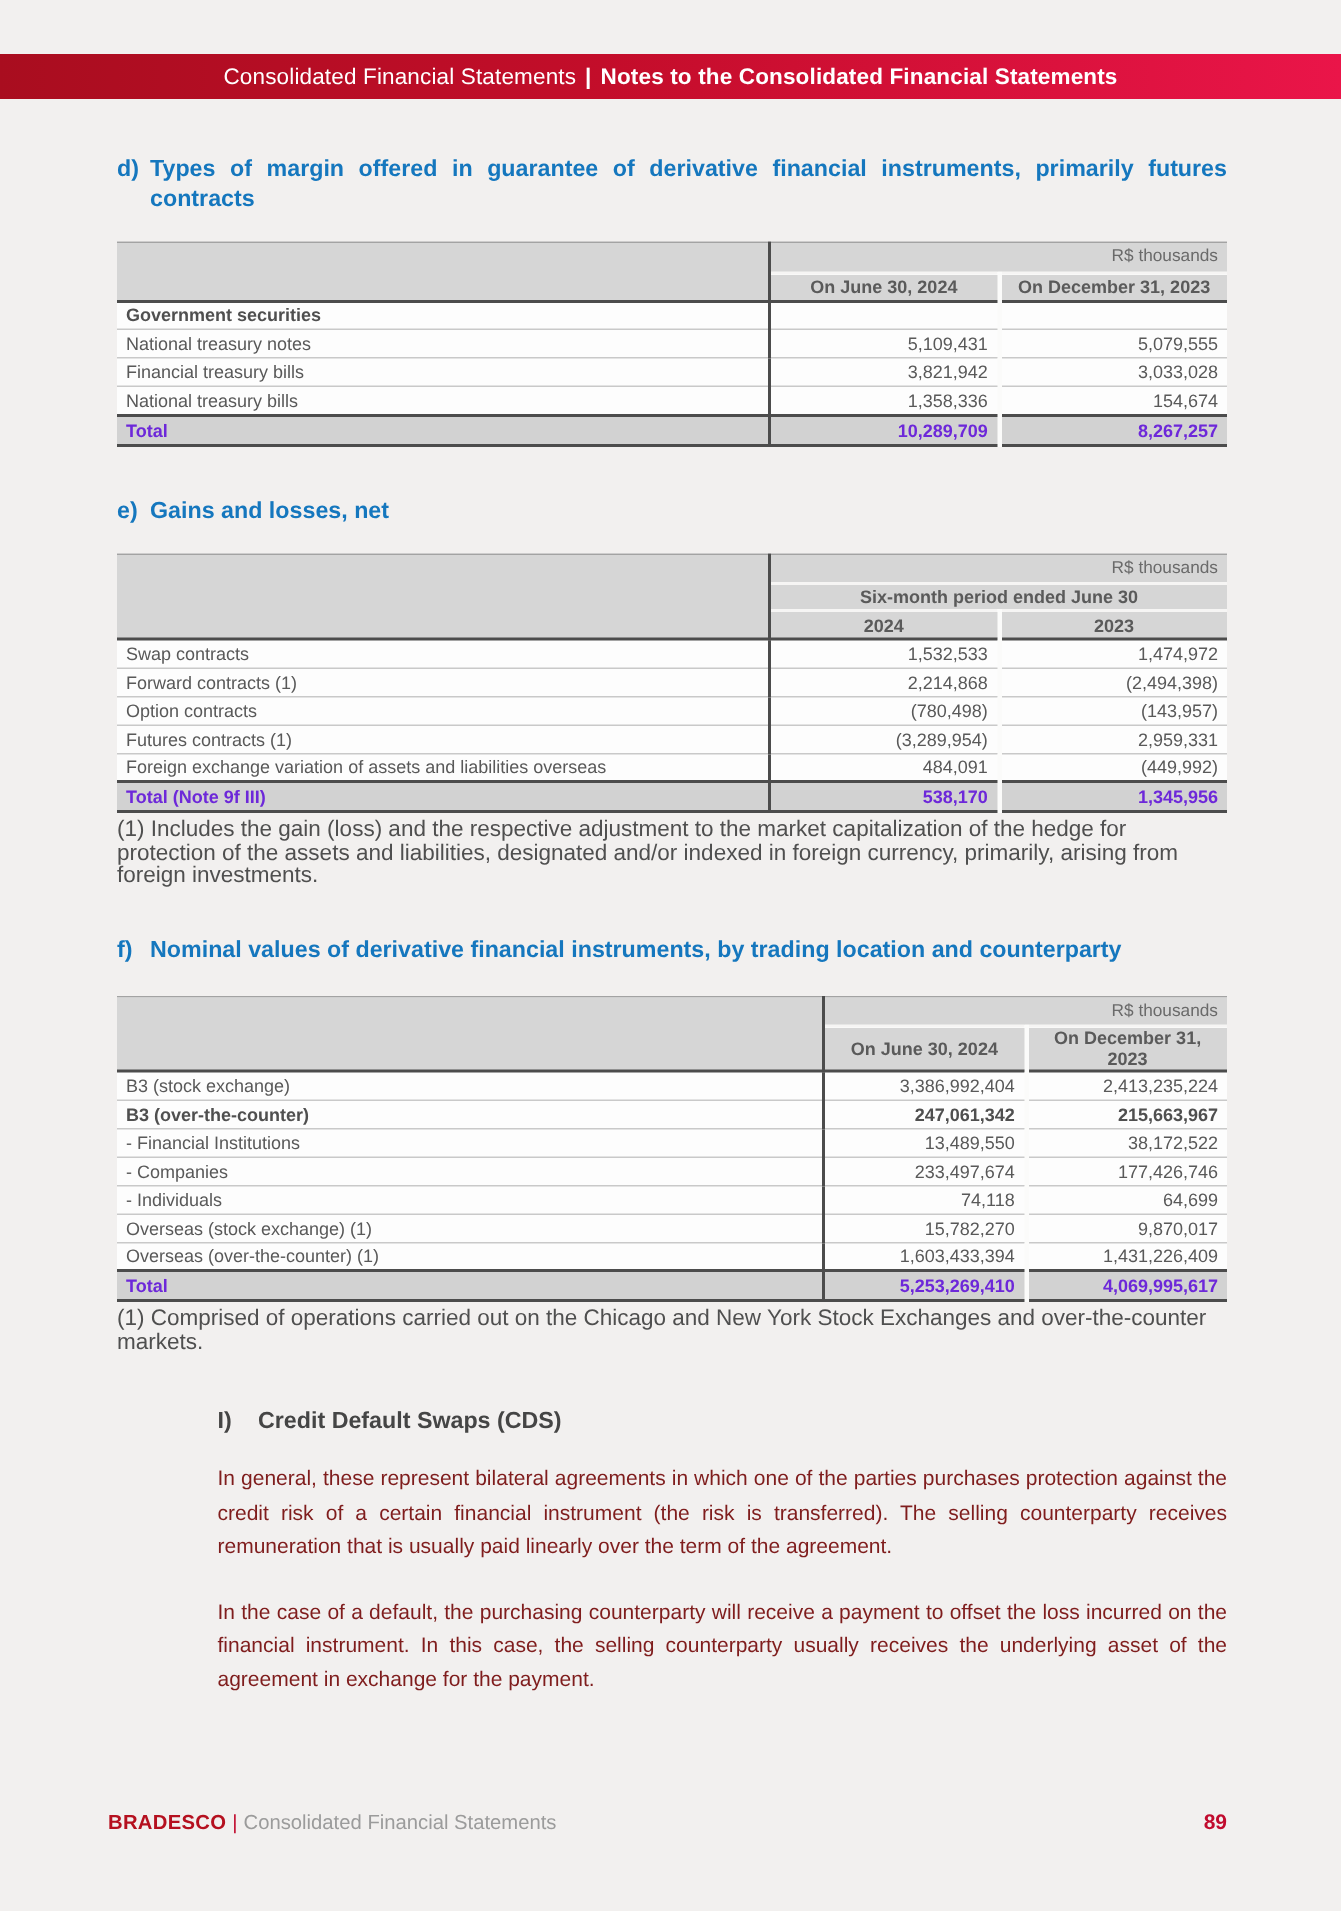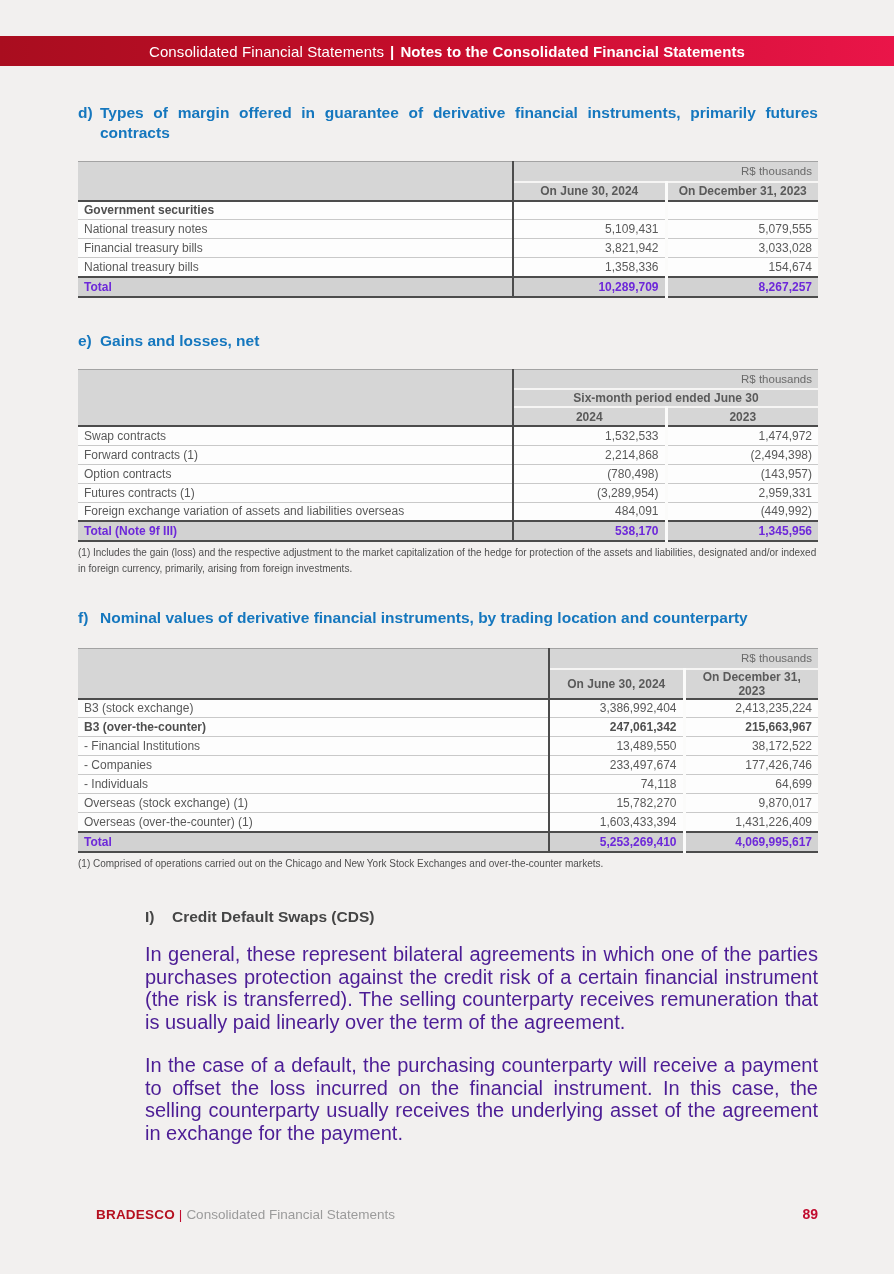--- a/index.html
+++ b/index.html
@@ -71,43 +71,43 @@
   table.fin tbody td.val { text-align: right; }
   table.fin tbody tr.bold-row td { font-weight: bold; color: #4f4f4f; }
   table.fin tbody tr.total-row td {
     background: #d2d2d2; font-weight: bold; color: #6d28d9;
     border-top: 2px solid #4c4c4c; border-bottom: 2px solid #4c4c4c; height: 20px;
   }
   
   .t-nominal th.col-head { height: 30px; line-height: 14px; vertical-align: middle; }
   .footnote {
     width: 740px;
-    font-size: 10px;
+    font-size: 15px;
     color: #4f4f4f;
     line-height: 15.5px;
     margin-top: 3px;
     text-align: left;
   }
   
   .cds-block { margin-left: 67px; width: 673px; }
   .cds-heading {
     font-weight: bold; color: #454545; font-size: 15.5px;
     display: flex;
   }
   .cds-heading .cds-label { width: 27px; flex: 0 0 27px; }
   .para {
-    font-size: 20px;
-    color: #4c1d95;
+    font-size: 14px;
+    color: #7f1d1d;
     line-height: 22.5px;
     text-align: justify;
   }
   
   .footer {
     position: absolute;
-    left: 96px; right: 76px; top: 1206px;
+    left: 72px; right: 76px; top: 1206px;
     display: flex;
     align-items: baseline;
     justify-content: space-between;
   }
   .footer .f-left { font-size: 13.5px; color: #9b9b9b; }
   .footer .f-brand { color: #b5101f; font-weight: bold; letter-spacing: .2px; }
   .footer .f-sep { color: #c10b2e; margin: 0 4px; }
   .footer .f-page { color: #c10b2e; font-weight: bold; font-size: 14px; }
   
   .mt-d-table { margin-top: 18px; }

